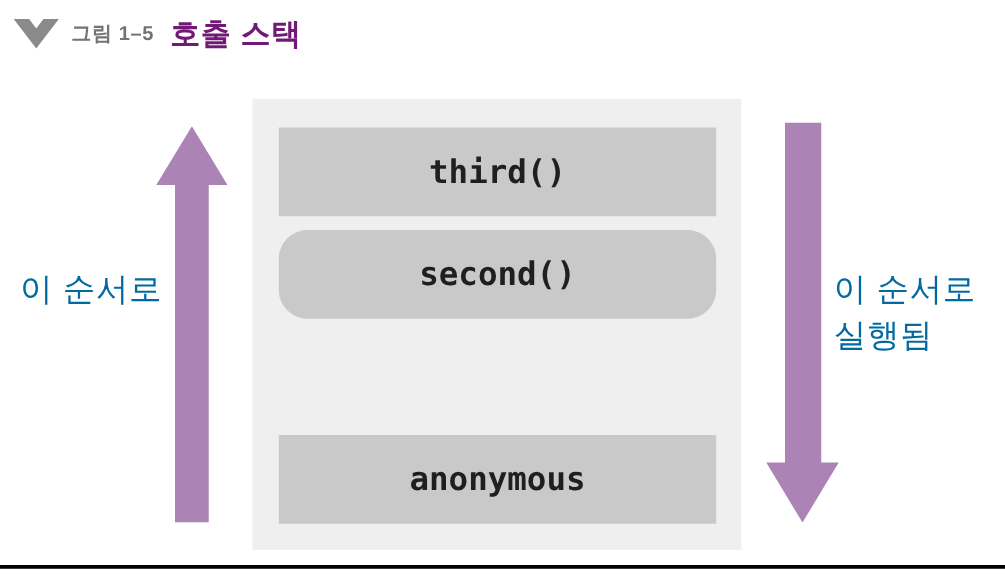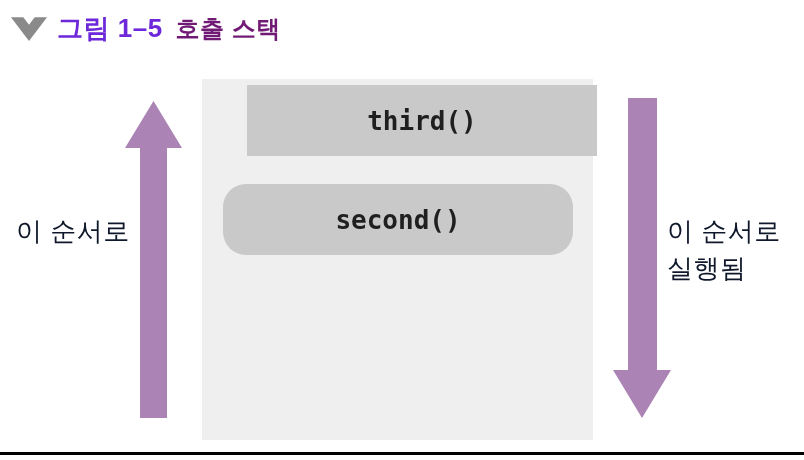--- a/index.html
+++ b/index.html
@@ -17,23 +17,23 @@
   .caption {
     position: absolute;
     left: 10px;
     top: 11px;
     display: flex;
     align-items: center;
     gap: 9px;
   }
   .caption .chev { width: 38px; height: 26px; display: block; }
   .caption .num {
-    font-size: 26px;
+    font-size: 16px;
     font-weight: bold;
-    color: #6d28d9;
+    color: #737373;
     letter-spacing: 0.5px;
   }
   .caption .ttl {
     font-size: 24px;
     font-weight: bold;
     color: #701a75;
     margin-left: 4px;
     letter-spacing: 0.5px;
   }
 
@@ -53,35 +53,35 @@
     height: 71px;
     background: #c9c9c9;
     display: flex;
     align-items: center;
     justify-content: center;
     font-family: "DejaVu Sans Mono", "Liberation Mono", monospace;
     font-size: 26px;
     font-weight: 700;
     color: #1f1f1f;
   }
-  .frame-0 { top: 6px; margin-left: 24px; }
+  .frame-0 { top: 23px; }
   .frame-1 { top: 105px; border-radius: 23px; }
   .frame-2 { top: 187px; }
   .frame-3 { top: 269px; }
 
   
   .arrow-up   { position: absolute; left: 125px; top: 101px; width: 57px; height: 317px; }
   .arrow-down { position: absolute; left: 613px; top:  98px; width: 58px; height: 320px; }
 
   
   .side-label {
     position: absolute;
     font-size: 26px;
     line-height: 37px;
-    color: #0f172a;
+    color: #0369a1;
     letter-spacing: 0.5px;
     white-space: nowrap;
   }
   .label-left  { left: 16px;  top: 213px; }
   .label-right { left: 667px; top: 213px; }
 
   
   .bottom-rule {
     position: absolute;
     left: 0;
@@ -108,20 +108,21 @@
     <polygon points="28.5,0 57,47 42,47 42,317 15,317 15,47 0,47" fill="#ab84b5"></polygon>
   </svg>
 
   <div class="side-label label-left">
     <div>이 순서로</div>
   </div>
 
   <div class="stack-panel">
     <div class="stack-frame frame-0">third()</div>
     <div class="stack-frame frame-1">second()</div>
+    <div class="stack-frame frame-3">anonymous</div>
   </div>
 
   <svg class="arrow-down" viewBox="0 0 58 320" aria-hidden="true">
     <polygon points="15,0 44,0 44,272 58,272 29,320 0,272 15,272" fill="#ab84b5"></polygon>
   </svg>
 
   <div class="side-label label-right">
     <div>이 순서로</div>
     <div>실행됨</div>
   </div>

